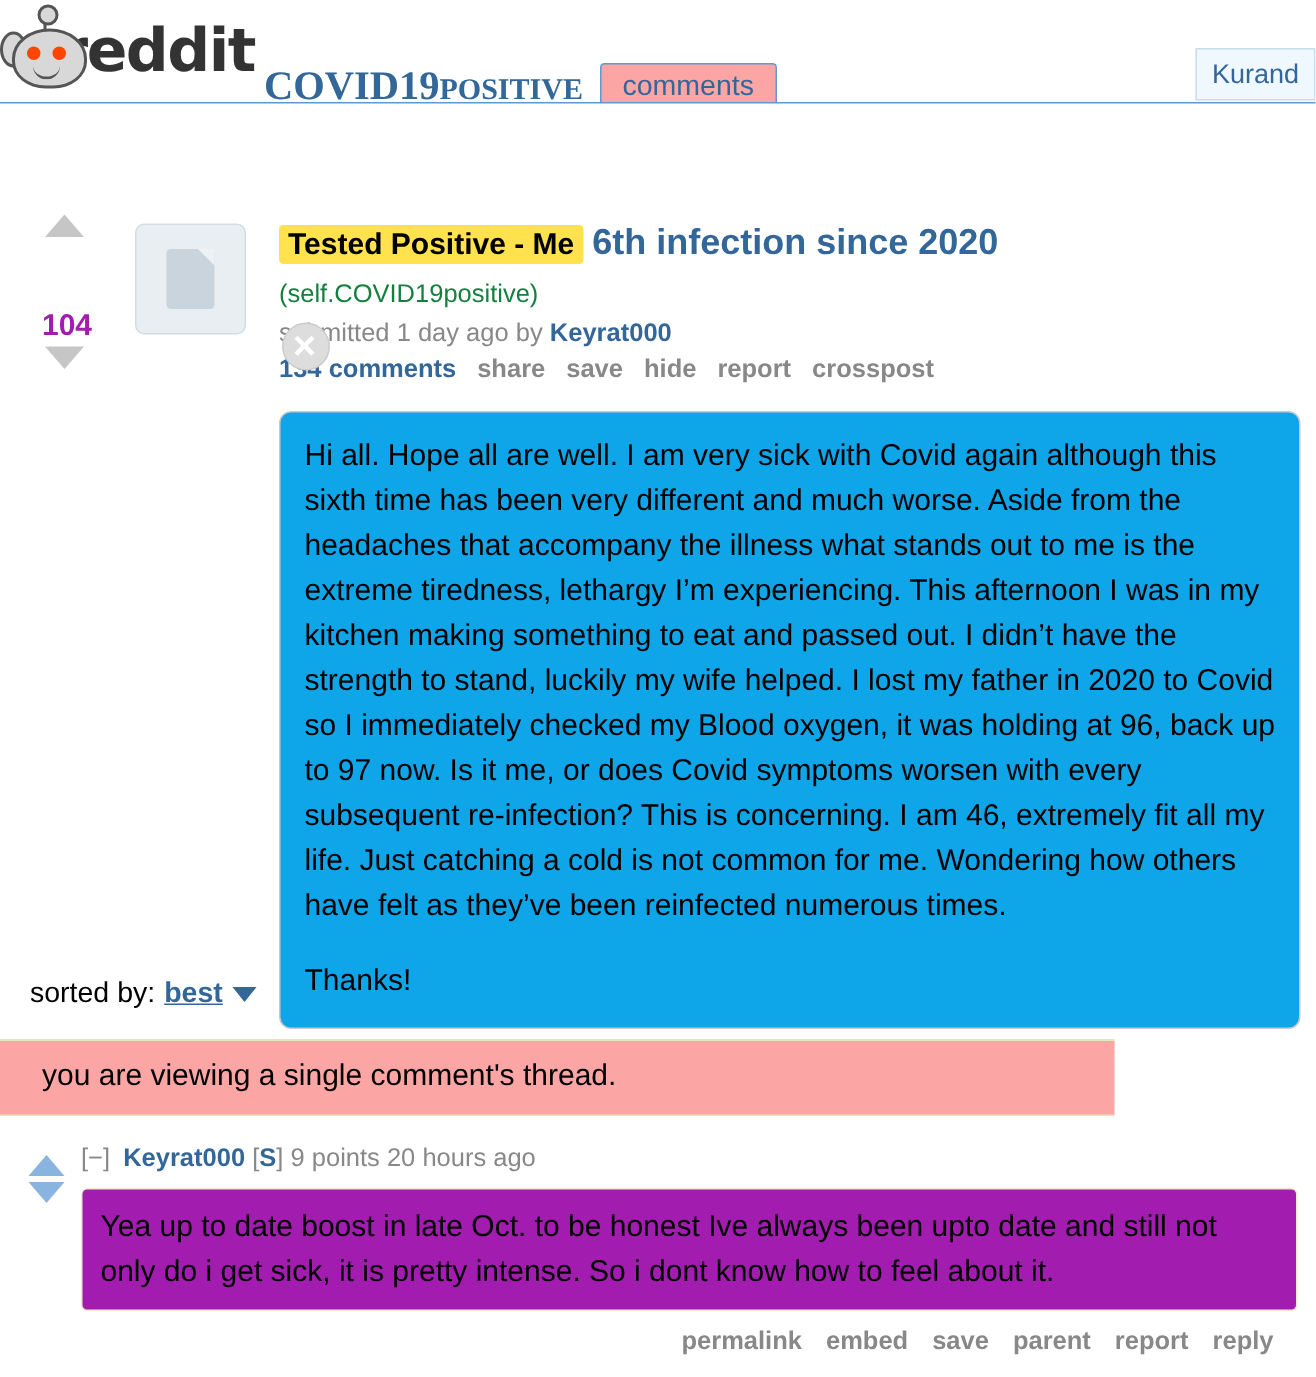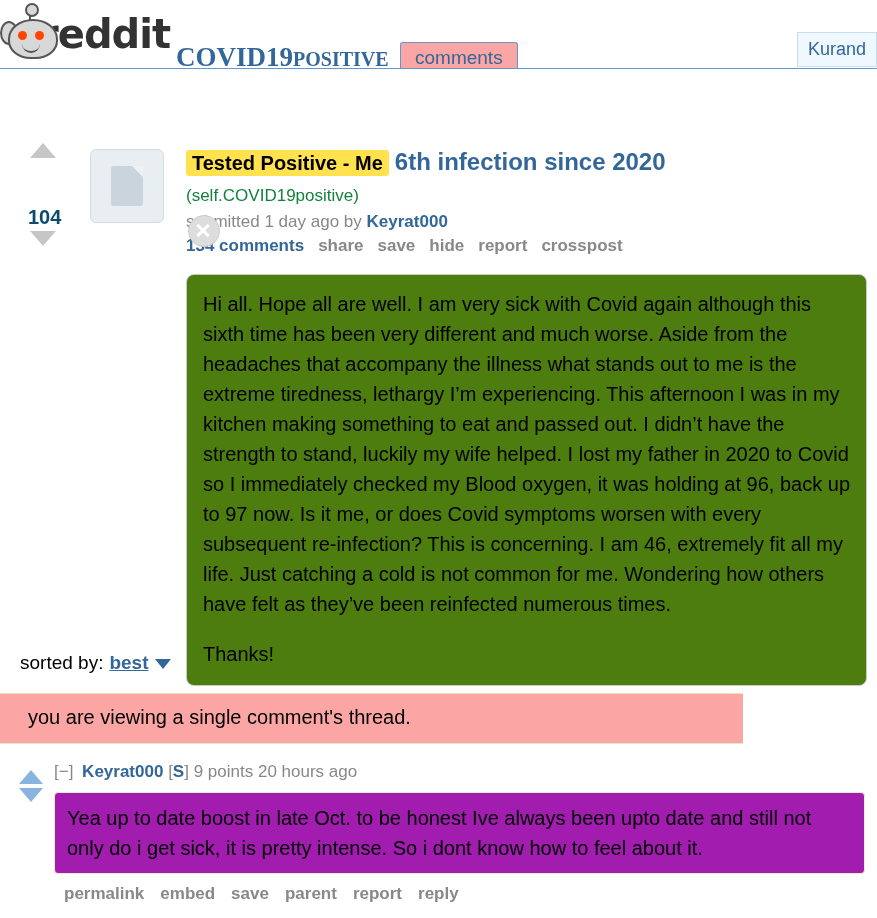--- a/index.html
+++ b/index.html
@@ -159,21 +159,21 @@
     border-bottom: 15px solid #c6c6c6;
     margin-bottom: 3px;
   }
   .arrow-down {
     border-top: 15px solid #c6c6c6;
     margin-top: 3px;
   }
   .score {
     font-size: 20px;
     font-weight: bold;
-    color: #0c4a6e;
+    color: #a21caf;
     line-height: 22px;
     margin-top: 48px;
   }
 
   .thumb {
     position: absolute;
     left: 90px;
     top: 80px;
     width: 72px;
     height: 72px;
@@ -271,21 +271,21 @@
     color: #888888;
     text-decoration: none;
     margin-right: 14px;
     font-weight: bold;
   }
 
   .selftext {
     margin-top: 18px;
     border: 1px solid #c9c9c9;
     border-radius: 8px;
-    background: #4d7c0f;
+    background: #0ea5e9;
     padding: 14px 16px 16px 16px;
     font-size: 20px;
     line-height: 30px;
     color: #000000;
   }
   .selftext p { margin: 0 0 20px 0; }
   .selftext p:last-child { margin-bottom: 0; }
 
   
   .sortbar {
@@ -387,20 +387,21 @@
     padding: 10px 12px;
     font-size: 20px;
     line-height: 30px;
   }
   .cbuttons {
     margin-top: 10px;
     margin-left: 10px;
     font-size: 17px;
     font-weight: bold;
     color: #888888;
+    text-align: right;
   }
   .cbuttons a {
     color: #888888;
     text-decoration: none;
     margin-right: 16px;
   }
 </style>
 </head>
 <body>
 

